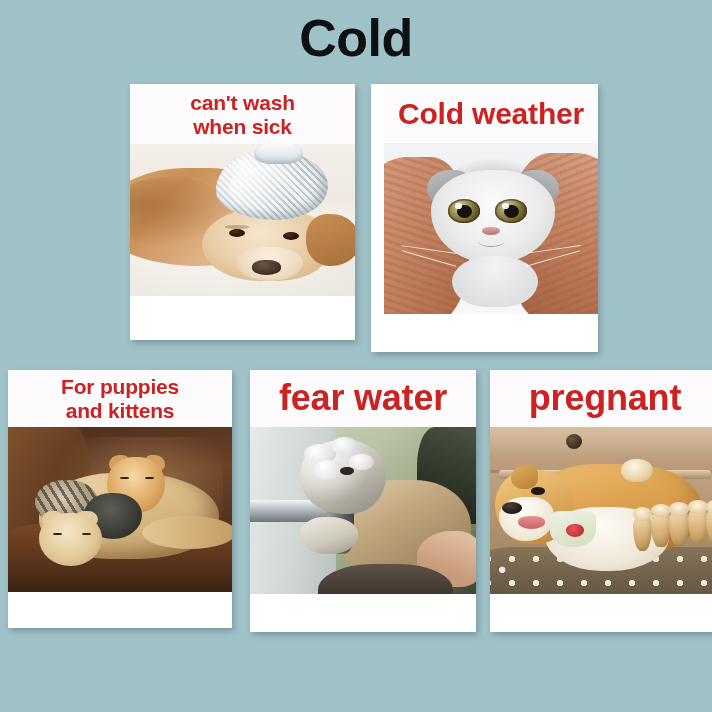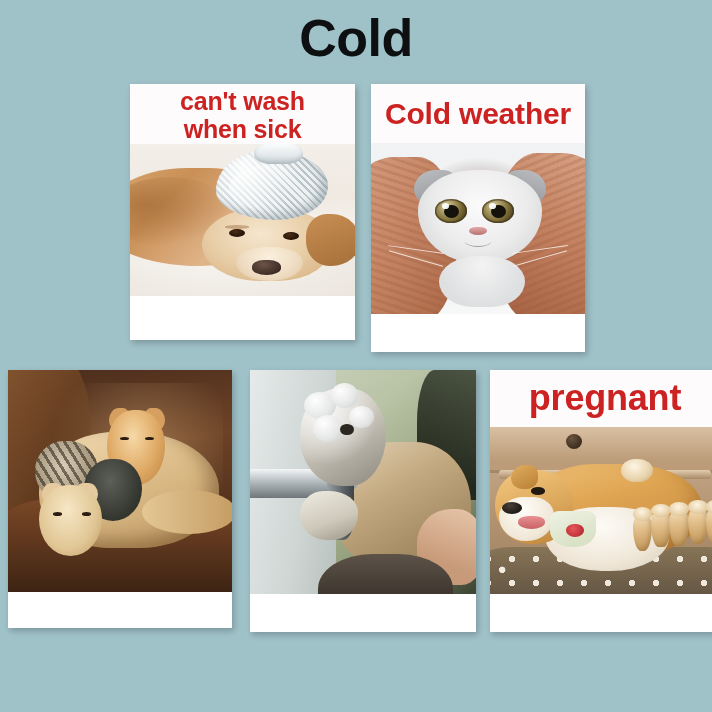--- a/index.html
+++ b/index.html
@@ -66,30 +66,30 @@
     flex: 1 1 auto;
     overflow: hidden;
     background: #e9e4de;
   }
   .card-footer {
     flex: 0 0 auto;
     background: #ffffff;
   }
 
   
-  .cap-small { font-size: 25px; }
+  .cap-small { font-size: 21px; }
   .cap-large { font-size: 30px; }
   .cap-xlarge { font-size: 36px; }
 
   
   #card-sick      { left: 130px; top: 84px;  width: 225px; height: 256px; }
   #card-sick .card-caption { height: 60px; padding-top: 2px; }
   #card-sick .card-footer  { height: 44px; }
 
-  #card-cold      { left: 371px; top: 84px;  width: 214px; height: 268px; }
+  #card-cold      { left: 371px; top: 84px;  width: 214px; height: 268px; padding-left: 13px; }
   #card-cold .card-caption { height: 59px; }
   #card-cold .card-footer  { height: 38px; }
 
   #card-puppies   { left: 8px;   top: 370px; width: 224px; height: 258px; }
   #card-puppies .card-caption { height: 57px; padding-top: 1px; }
   #card-puppies .card-footer  { height: 36px; }
 
   #card-fear      { left: 250px; top: 370px; width: 226px; height: 262px; }
   #card-fear .card-caption { height: 57px; }
   #card-fear .card-footer  { height: 38px; }
@@ -549,20 +549,22 @@
         <div class="cc-whisk" style="left:8%; top:62%; width:26%; transform:rotate(8deg);"></div>
         <div class="cc-whisk" style="left:8%; top:67%; width:26%; transform:rotate(16deg);"></div>
         <div class="cc-whisk" style="left:66%; top:62%; width:26%; transform:rotate(-8deg);"></div>
         <div class="cc-whisk" style="left:66%; top:67%; width:26%; transform:rotate(-16deg);"></div>
       </div>
     </div>
     <div class="card-footer"></div>
   </div>
 
   <div class="card" id="card-puppies">
+    <div class="card-caption cap-small">For puppies
+and kittens</div>
     <div class="card-photo">
       <div class="scene-kittens">
         <div class="kp-couchback"></div>
         <div class="kp-couch"></div>
         <div class="kp-light"></div>
         <div class="kp-mom"></div>
         <div class="kp-mom-tail"></div>
         <div class="kp-ko-ear-l"></div>
         <div class="kp-ko-ear-r"></div>
         <div class="kp-k-orange"></div>
@@ -574,20 +576,21 @@
         <div class="kp-eye" style="left:20%; top:64%;"></div>
         <div class="kp-eye" style="left:33%; top:64%;"></div>
         <div class="kp-eye" style="left:50%; top:30%;"></div>
         <div class="kp-eye" style="left:61%; top:30%;"></div>
       </div>
     </div>
     <div class="card-footer"></div>
   </div>
 
   <div class="card" id="card-fear">
+    <div class="card-caption cap-xlarge">fear water</div>
     <div class="card-photo">
       <div class="scene-bath">
         <div class="bt-wall"></div>
         <div class="bt-dark"></div>
         <div class="bt-dogbody"></div>
         <div class="bt-hand"></div>
         <div class="bt-basin"></div>
         <div class="bt-faucet"></div>
         <div class="bt-faucet-neck"></div>
         <div class="bt-doghead"></div>

